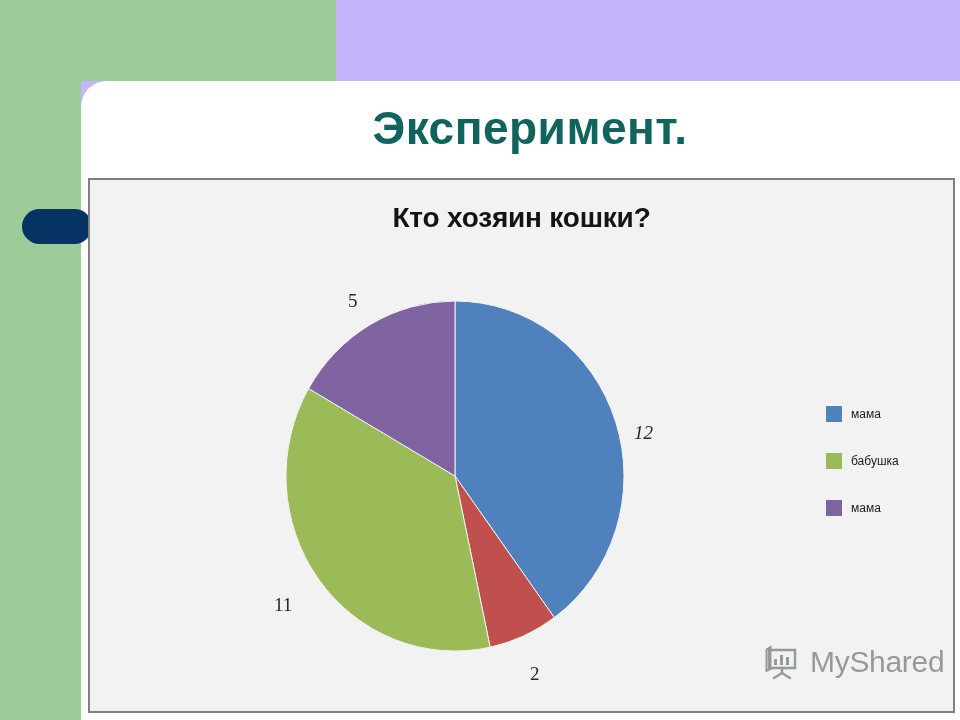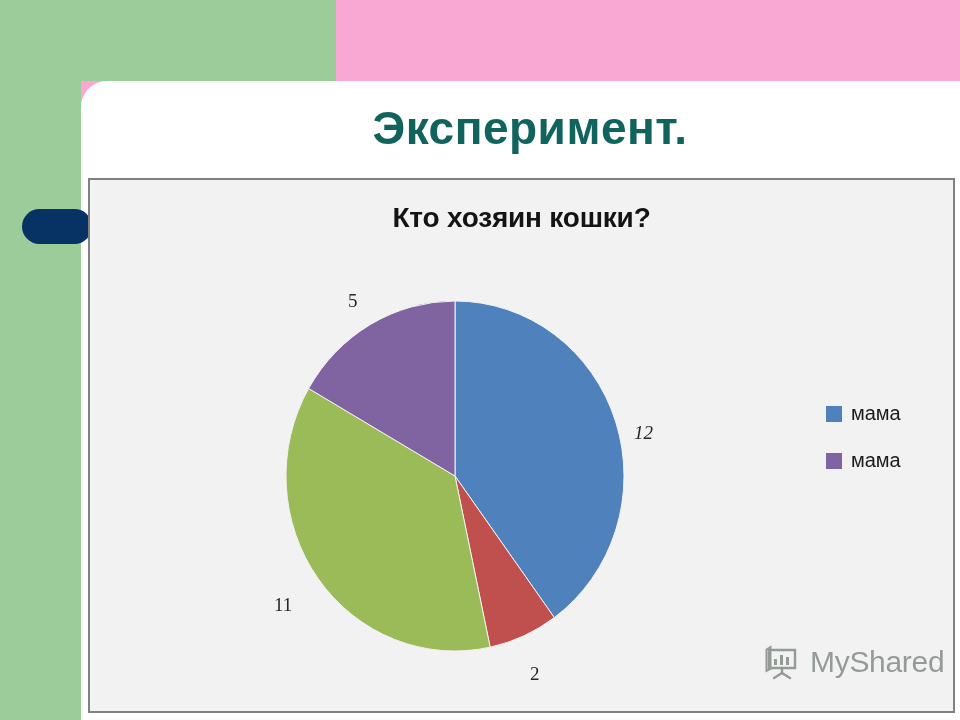--- a/index.html
+++ b/index.html
@@ -11,21 +11,21 @@
     width: 960px;
     height: 720px;
     overflow: hidden;
     font-family: "Liberation Sans", sans-serif;
   }
 
   #slide {
     position: relative;
     width: 960px;
     height: 720px;
-    background: #f9a8d4;
+    background: #c4b5fd;
   }
 
   
   .deco-green-left {
     position: absolute;
     left: 0;
     top: 0;
     width: 81px;
     height: 720px;
     background: #9bcc99;
@@ -138,21 +138,21 @@
     margin-bottom: 24px;
   }
   .legend-swatch {
     width: 16px;
     height: 16px;
     flex: 0 0 16px;
     margin-right: 9px;
   }
   .legend-label {
     font-family: "Liberation Sans", sans-serif;
-    font-size: 20px;
+    font-size: 12px;
     color: #1a1a1a;
     white-space: nowrap;
   }
 
   
   .watermark {
     position: absolute;
     left: 672px;
     top: 462px;
     display: flex;
@@ -202,20 +202,24 @@
 
     <div class="pie-label l-deti">5</div>
     <div class="pie-label l-mama">12</div>
     <div class="pie-label l-babu">11</div>
     <div class="pie-label l-papa">2</div>
 
     <div class="legend" id="legend">
         <div class="legend-item">
           <span class="legend-swatch" style="background: rgb(79, 129, 189);"></span>
           <span class="legend-label">мама</span>
+        </div>
+        <div class="legend-item">
+          <span class="legend-swatch" style="background: rgb(155, 187, 89);"></span>
+          <span class="legend-label">бабушка</span>
         </div>
         <div class="legend-item">
           <span class="legend-swatch" style="background: rgb(128, 100, 162);"></span>
           <span class="legend-label">мама</span>
         </div>
       </div>
 
     <div class="watermark">
       <svg class="watermark-icon" viewBox="0 0 40 40">
         <g fill="none" stroke="#5c6660" stroke-width="2.4" stroke-linecap="round">

